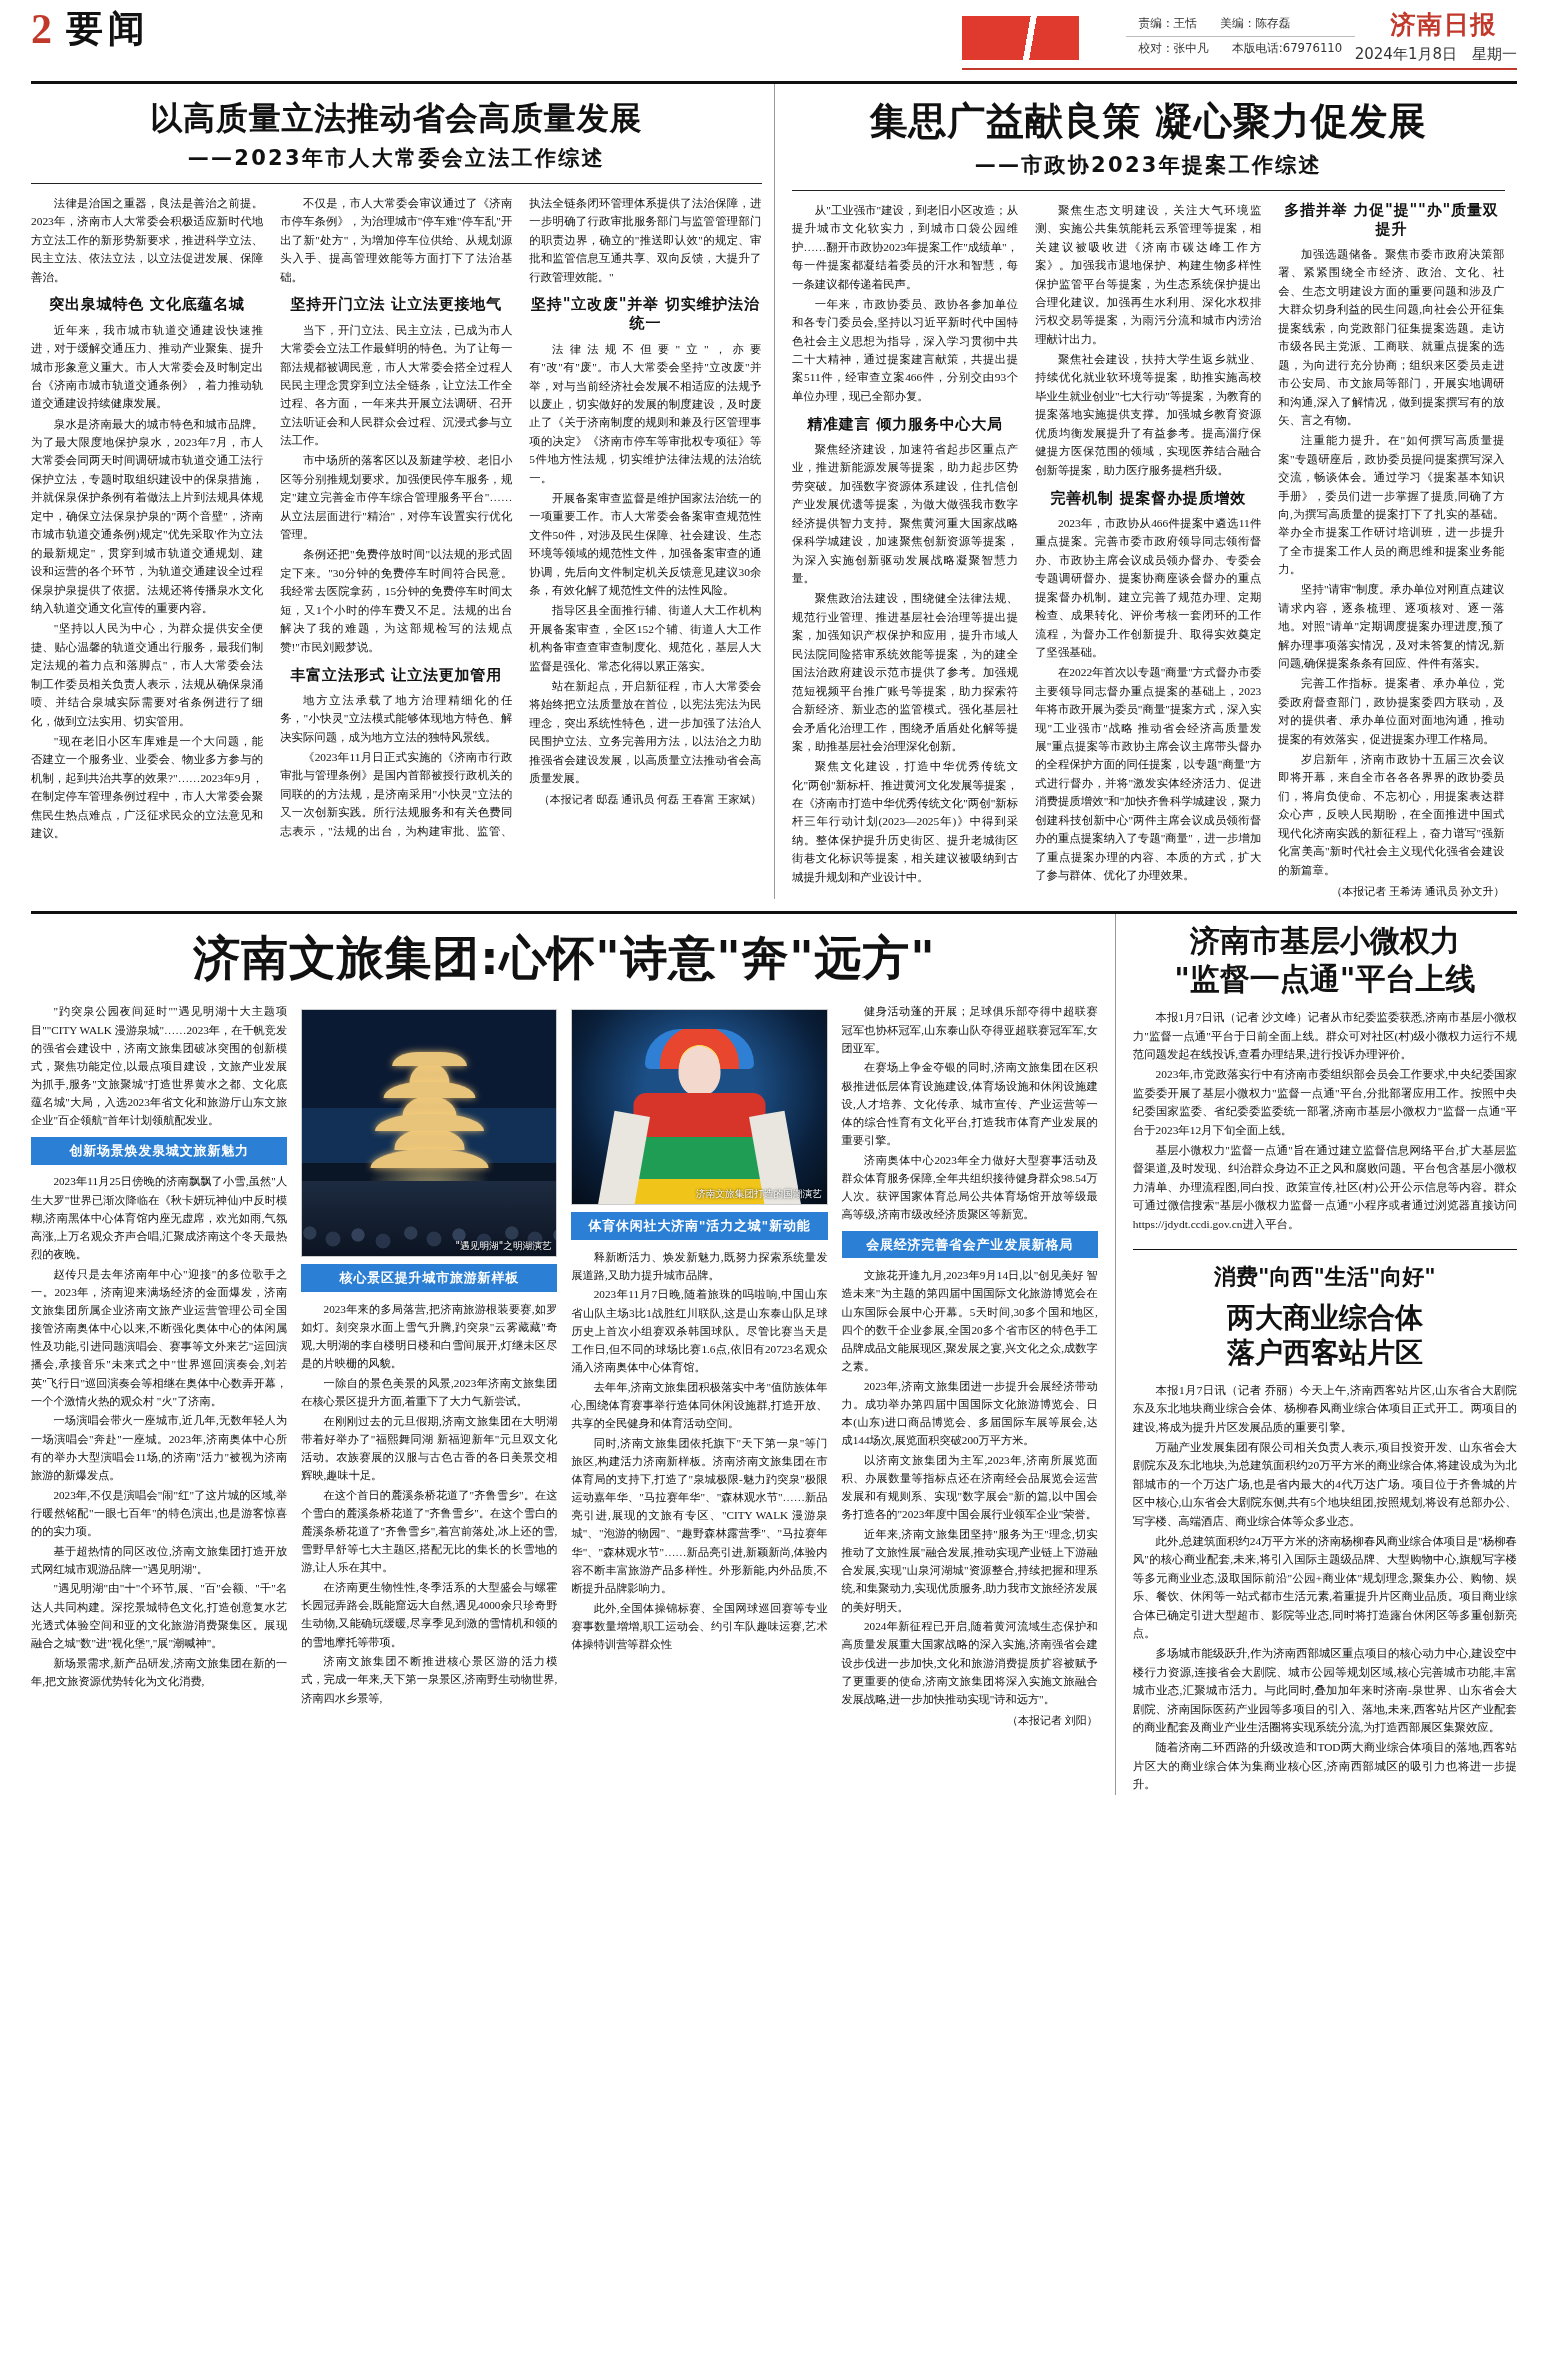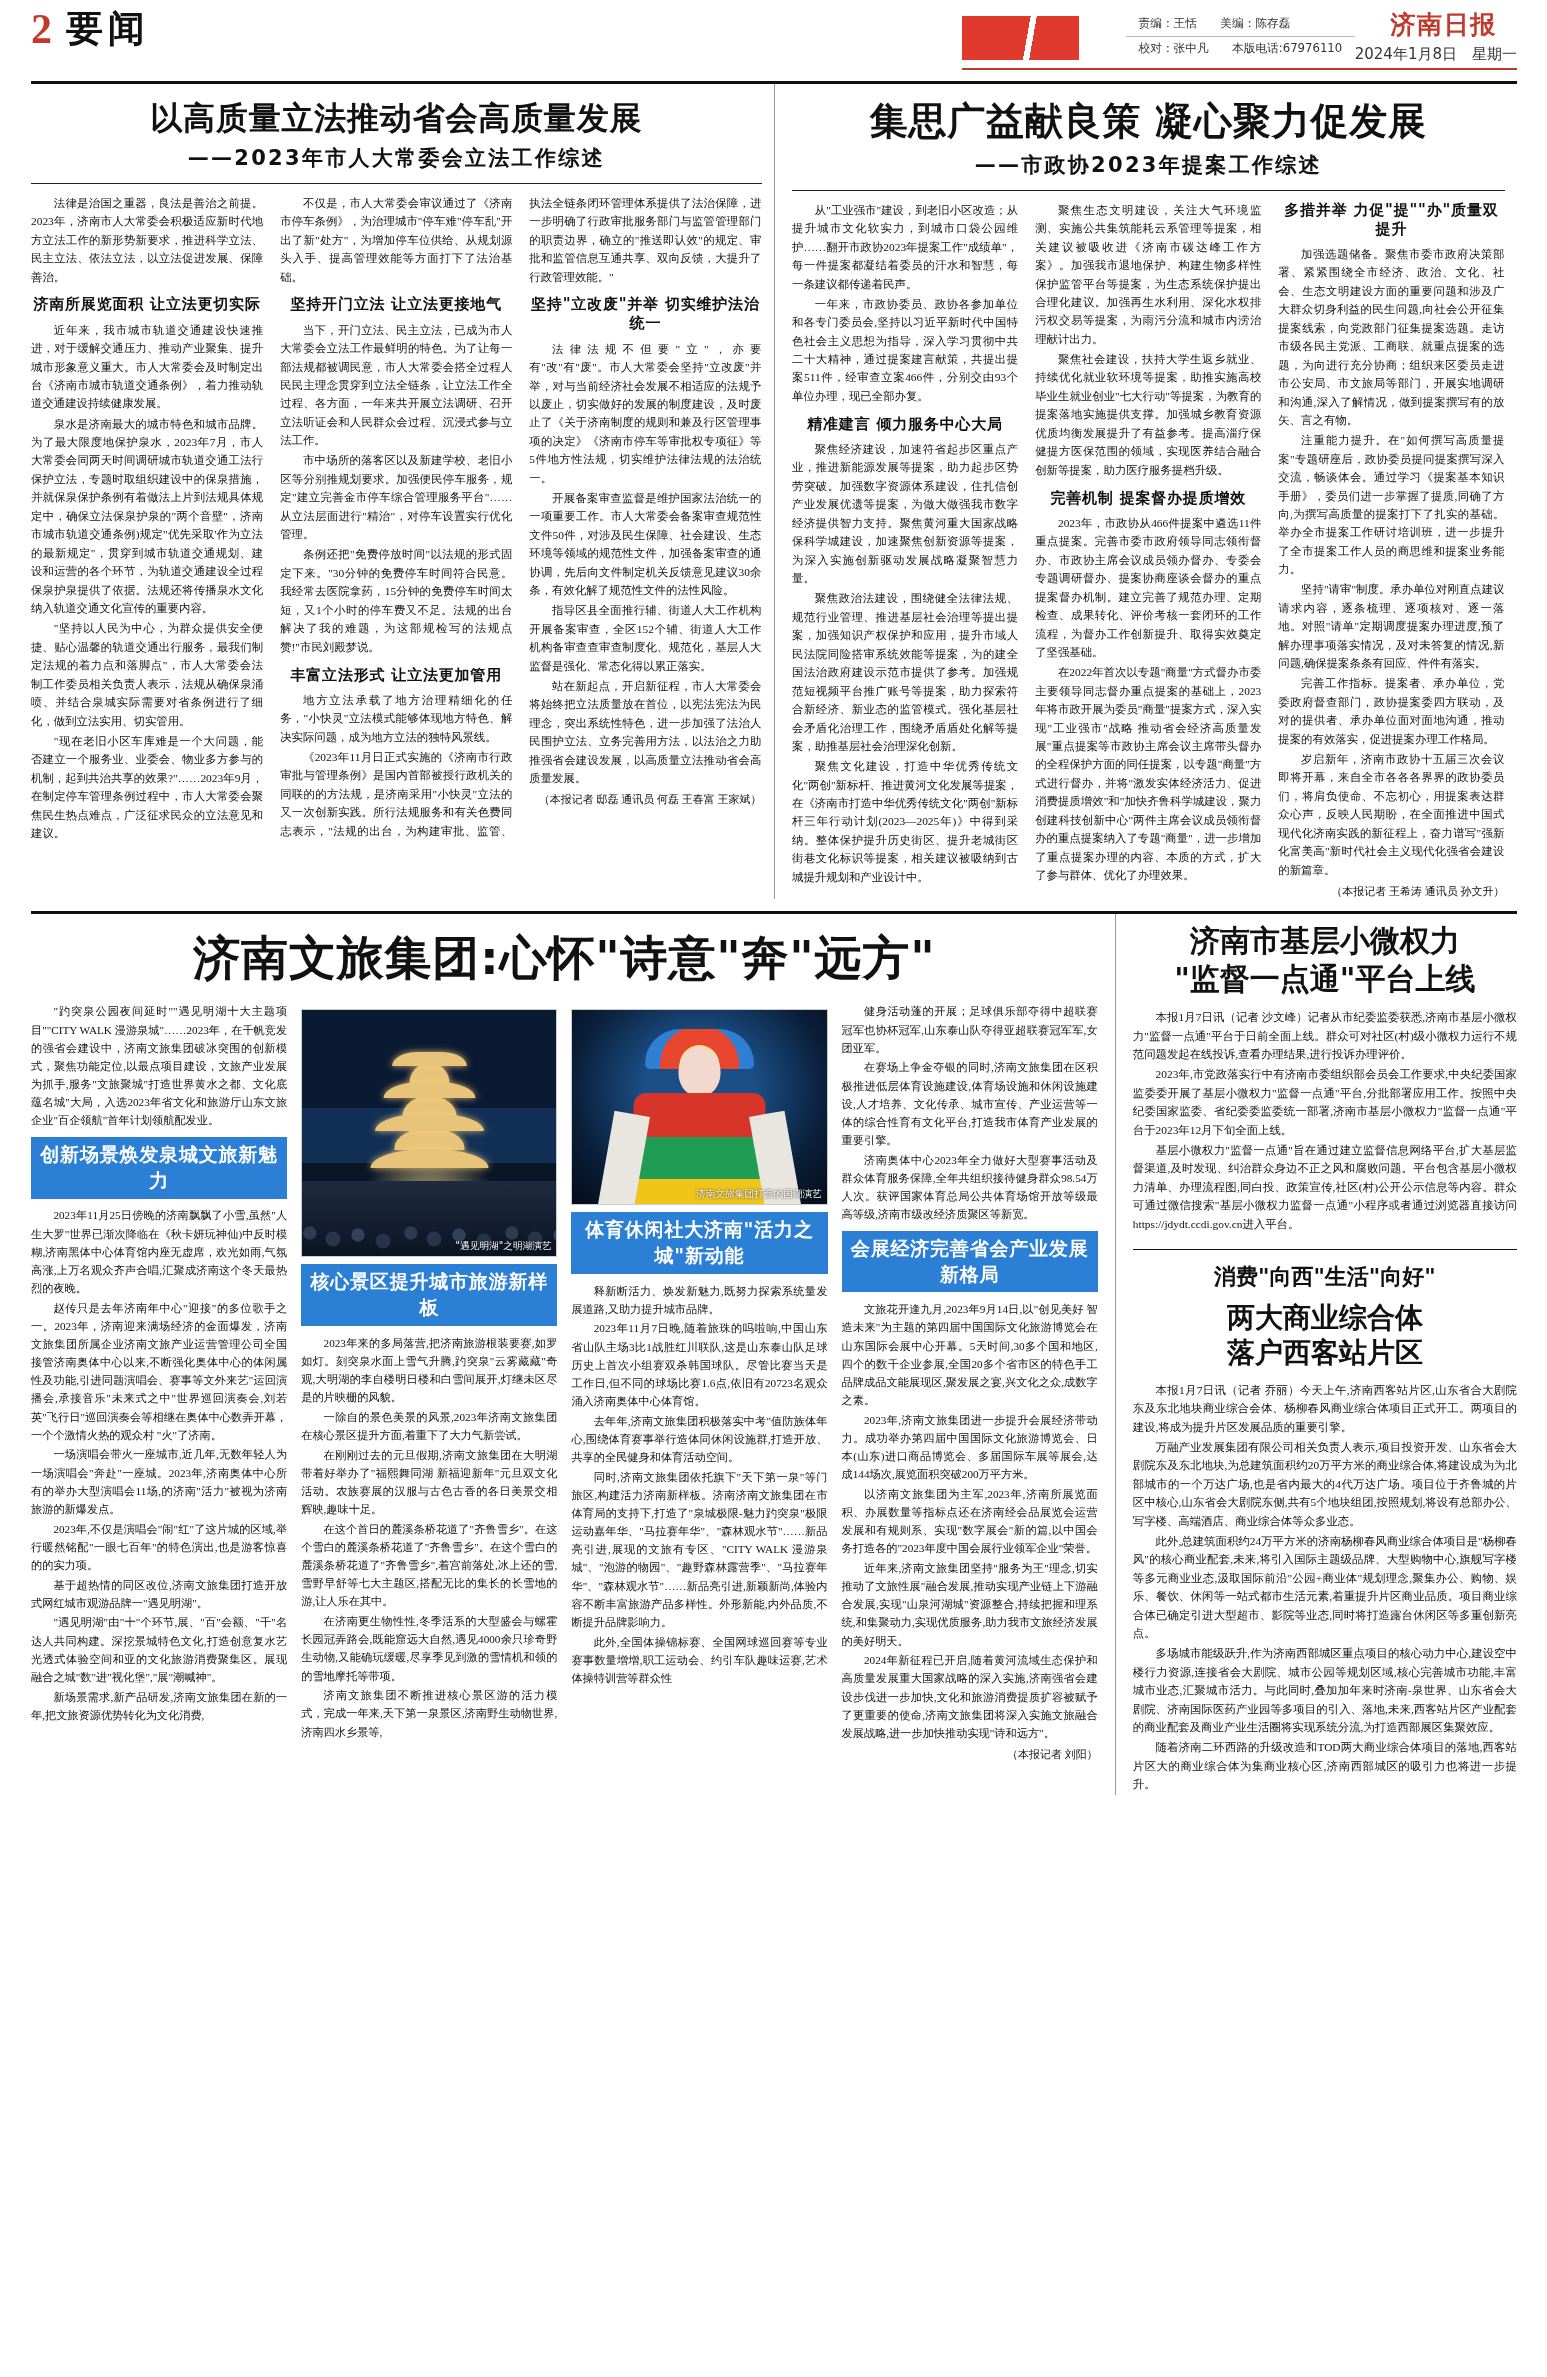--- a/index.html
+++ b/index.html
@@ -141,21 +141,21 @@
     margin: 12.5px 0 12.5px 0;
   }
   .feature-grid { display: flex; gap: 14px; }
   .fcol { width: 25%; }
   .fcol p.body { font-size: 11.2px; }
 
   .boxhead {
     background: #2b7fd4;
     color: #fff;
     font-family: "DejaVu Sans", sans-serif;
-    font-size: 19px;
+    font-size: 13px;
     font-weight: bold;
     text-align: center;
     padding: 4.7px 3.1px;
     margin: 7.8px 0 7.8px 0;
     letter-spacing: 0.8px;
   }
 
   .photo {
     position: relative;
     width: 100%;
@@ -286,21 +286,21 @@
   <div class="full-rule"></div>
 
   <div class="top-section">
 
     <div class="top-half">
       <div class="headline1">以高质量立法推动省会高质量发展</div>
       <div class="subheadline">——2023年市人大常委会立法工作综述</div>
       <div class="rule-thin"></div>
       <div class="cols3">
         <p class="body">法律是治国之重器，良法是善治之前提。2023年，济南市人大常委会积极适应新时代地方立法工作的新形势新要求，推进科学立法、民主立法、依法立法，以立法促进发展、保障善治。</p>
-        <div class="subhead">济南所展览面积 让立法更切实际</div>
+        <div class="subhead">突出泉城特色 文化底蕴名城</div>
         <p class="body">近年来，我市城市轨道交通建设快速推进，对于缓解交通压力、推动产业聚集、提升城市形象意义重大。市人大常委会及时制定出台《济南市城市轨道交通条例》，着力推动轨道交通建设持续健康发展。</p>
         <p class="body">泉水是济南最大的城市特色和城市品牌。为了最大限度地保护泉水，2023年7月，市人大常委会同两天时间调研城市轨道交通工法行保护立法，专题时取组织建设中的保泉措施，并就保泉保护条例有着做法上片到法规具体规定中，确保立法保泉护泉的"两个音壁"，济南市城市轨道交通条例)规定"优先采取'作为立法的最新规定"，贯穿到城市轨道交通规划、建设和运营的各个环节，为轨道交通建设全过程保泉护泉提供了依据。法规还将传播泉水文化纳入轨道交通文化宣传的重要内容。</p>
         <p class="body">"坚持以人民为中心，为群众提供安全便捷、贴心温馨的轨道交通出行服务，最我们制定法规的着力点和落脚点"，市人大常委会法制工作委员相关负责人表示，法规从确保泉涌喷、并结合泉城实际需要对省条例进行了细化，做到立法实用、切实管用。</p>
         <p class="body">"现在老旧小区车库难是一个大问题，能否建立一个服务业、业委会、物业多方参与的机制，起到共治共享的效果?"……2023年9月，在制定停车管理条例过程中，市人大常委会聚焦民生热点难点，广泛征求民众的立法意见和建议。</p>
         <p class="body">不仅是，市人大常委会审议通过了《济南市停车条例》，为治理城市"停车难"停车乱"开出了新"处方"，为增加停车位供给、从规划源头入手、提高管理效能等方面打下了法治基础。</p>
         <div class="subhead">坚持开门立法 让立法更接地气</div>
         <p class="body">当下，开门立法、民主立法，已成为市人大常委会立法工作最鲜明的特色。为了让每一部法规都被调民意，市人大常委会搭全过程人民民主理念贯穿到立法全链条，让立法工作全过程、各方面，一年来共开展立法调研、召开立法听证会和人民群众会过程、沉浸式参与立法工作。</p>
         <p class="body">市中场所的落客区以及新建学校、老旧小区等分别推规划要求。加强便民停车服务，规定"建立完善金市停车综合管理服务平台"……从立法层面进行"精治"，对停车设置实行优化管理。</p>
         <p class="body">条例还把"免费停放时间"以法规的形式固定下来。"30分钟的免费停车时间符合民意。我经常去医院拿药，15分钟的免费停车时间太短，又1个小时的停车费又不足。法规的出台解决了我的难题，为这部规检写的法规点赞!"市民刘殿梦说。</p>
         <div class="subhead">丰富立法形式 让立法更加管用</div>

